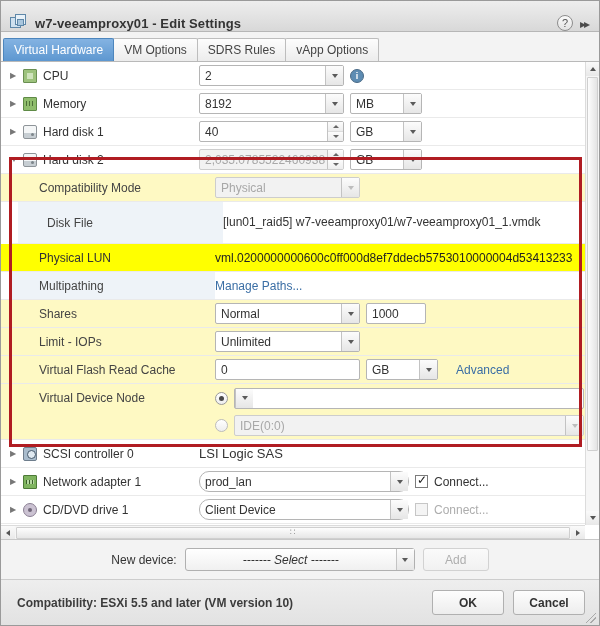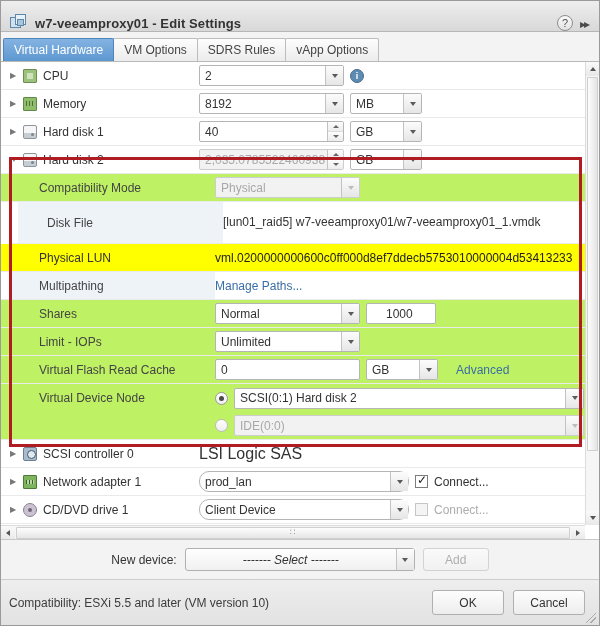--- a/index.html
+++ b/index.html
@@ -125,21 +125,21 @@
     background: #ffffff;
   }
   .row {
     display: flex;
     align-items: center;
     min-height: 28px;
     border-bottom: 1px solid #eaeaea;
     background: #ffffff;
     padding-left: 9px;
   }
-  .row.sub { background: #bef264; }
+  .row.sub { background: #fef9c3; }
   .row.sub .lbl { color: #444; }
   .row .twisty {
     width: 13px;
     flex: 0 0 auto;
     color: #777;
     font-size: 8px;
     text-align: left;
     cursor: pointer;
     user-select: none;
   }
@@ -224,25 +224,25 @@
     display: flex; align-items: center; justify-content: center;
     cursor: pointer;
   }
   .spinner div:first-child { border-bottom: 1px solid #dcdcdc; }
   .spinner i { display:block; width:0; height:0; border-left:3px solid transparent; border-right:3px solid transparent; }
   .spinner .up i { border-bottom: 3.5px solid #666; }
   .spinner .dn i { border-top: 3.5px solid #666; }
   .w-main   { width: 145px; }
   .w-unit   { width: 72px; }
   .w-shares { width: 145px; }
-  .w-num    { width: 70px; padding-left: 14px; }
+  .w-num    { width: 60px; }
   .w-wide   { width: 350px; }
   .w-net    { width: 210px; border-radius: 10px; }
   .link { color: #3a6ea5; cursor: pointer; }
-  .plain-val { font-size: 16px; color: #333; }
+  .plain-val { font-size: 13px; color: #333; }
   .disk-file { font-size: 12px; color: #333; line-height: 15px; padding: 4px 0; }
   .row.lun { background: #ffff00; }
   .row.lun .lbl { background: #ffff00; }
   .lun-text {
     white-space: nowrap; overflow: hidden;
     background: #ffff00; font-size: 12px; color: #222;
     width: 100%;
   }
   .radio {
     width: 13px; height: 13px; border-radius: 50%;
@@ -337,22 +337,23 @@
     font-size: 12px; color: #333;
     display: flex; align-items: center; justify-content: center;
     cursor: pointer;
   }
   .btn.disabled { color: #aeaeae; border-color:#d2d2d2; background: linear-gradient(to bottom,#fafafa,#f1f1f1); }
   
   .footer {
     height: 45px; flex: 0 0 auto;
     background: linear-gradient(to bottom,#eeeeee,#e2e2e2);
     display: flex; align-items: center;
-    padding: 0 14px 0 8px;
+    padding: 0 14px 0 16px;
     position: relative;
+    font-weight: bold;
   }
   .compat { font-size: 12px; color: #3c3c3c; flex:1 1 auto; }
   .footer .btn { min-width: 72px; height: 25px; margin-left: 9px; }
   .resize-grip {
     position:absolute; right:3px; bottom:2px; width:10px; height:10px;
     background:
       linear-gradient(135deg, transparent 46%, #a9a9a9 46%, #a9a9a9 54%, transparent 54%),
       linear-gradient(135deg, transparent 70%, #a9a9a9 70%, #a9a9a9 78%, transparent 78%);
   }
 </style>
@@ -550,21 +551,20 @@
           </div>
           <span class="link" style="margin-left:12px;">Advanced</span>
         </div>
       </div>
 
       <div class="row sub" style="border-bottom:none;">
         <div class="lbl">Virtual Device Node</div>
         <div class="val">
           <span class="radio on"></span>
           <div class="ctl w-wide">
-            <span class="txt">SCSI(0:1) Hard disk 2</span>
             <span class="arrow-btn">
                 <i></i>
               </span>
           </div>
         </div>
       </div>
 
       <div class="row sub">
         <div class="lbl"></div>
         <div class="val">

